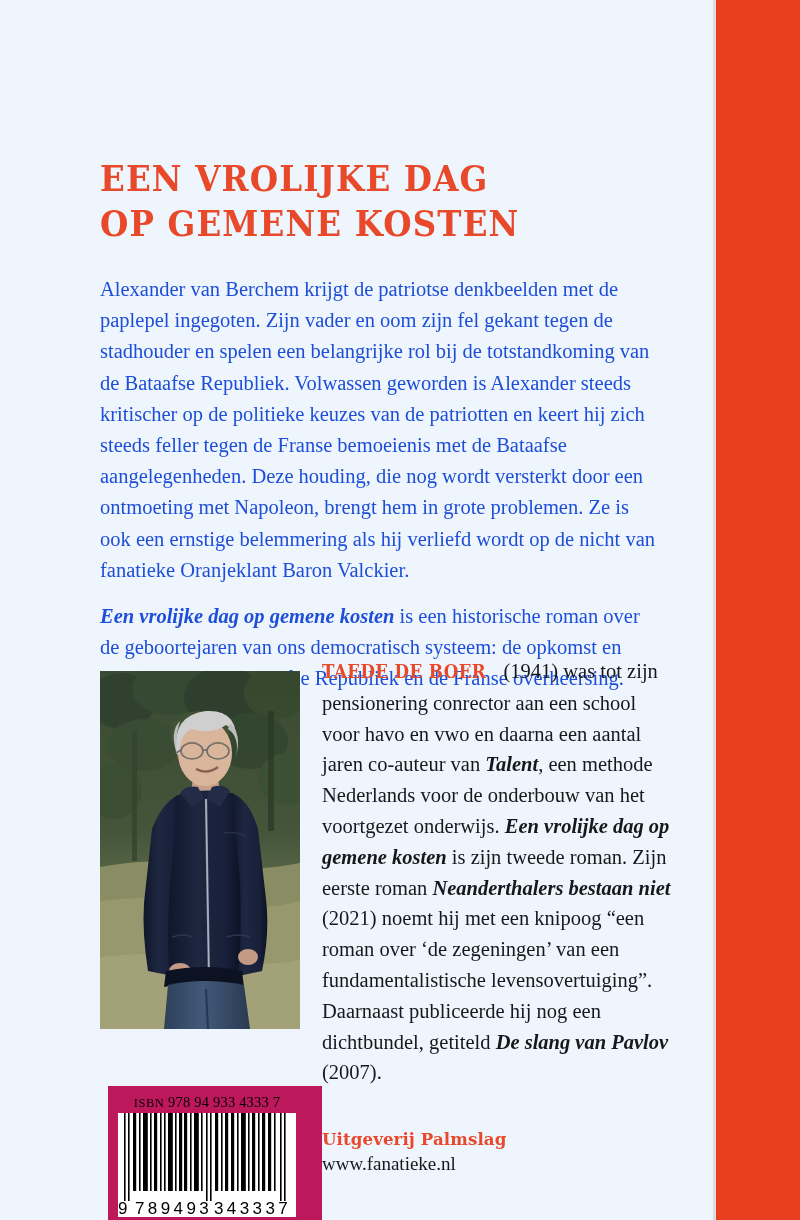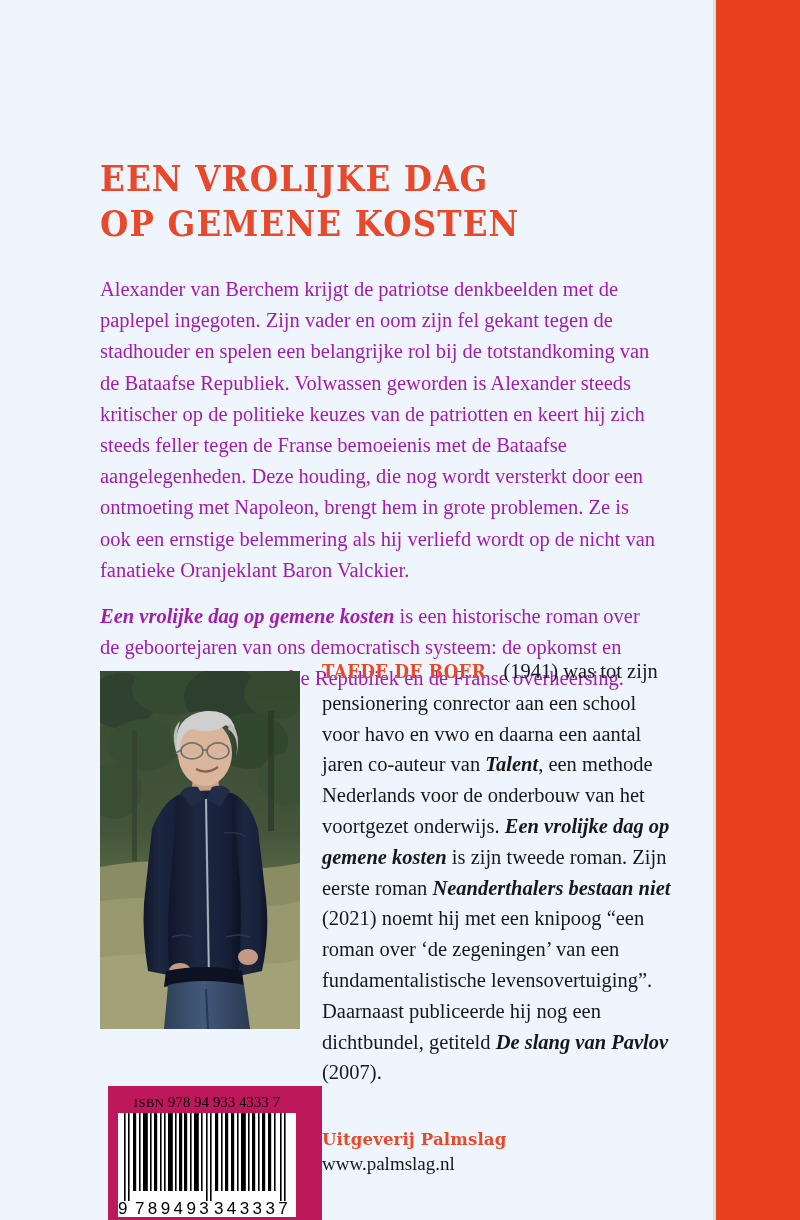--- a/index.html
+++ b/index.html
@@ -64,21 +64,21 @@
   }
 
   
   .blurb {
     position: absolute;
     left: 0;
     top: 230px;
     width: 560px;
     font-size: 20.5px;
     line-height: 31.2px;
-    color: #a21caf;
+    color: #1d4ed8;
   }
   .blurb p {
     margin: 0 0 15px 0;
   }
   .blurb em, .bio em {
     font-style: italic;
     font-weight: bold;
   }
 
   
@@ -333,17 +333,17 @@
         <g font-family="Liberation Sans, sans-serif" font-size="17" fill="#000000">
           <text x="0" y="101">9</text>
           <text x="17" y="101" letter-spacing="3.4">789493</text>
           <text x="96" y="101" letter-spacing="3.4">343337</text>
         </g>
       </svg>
     </div>
 
     <div class="publisher">
       <span class="publisher-name">Uitgeverij Palmslag</span>
-      <span class="publisher-url">www.palmslag.nl</span>
+      <span class="publisher-url">www.fanatieke.nl</span>
     </div>
 
   </div>
 </div>
 
 </body></html>

